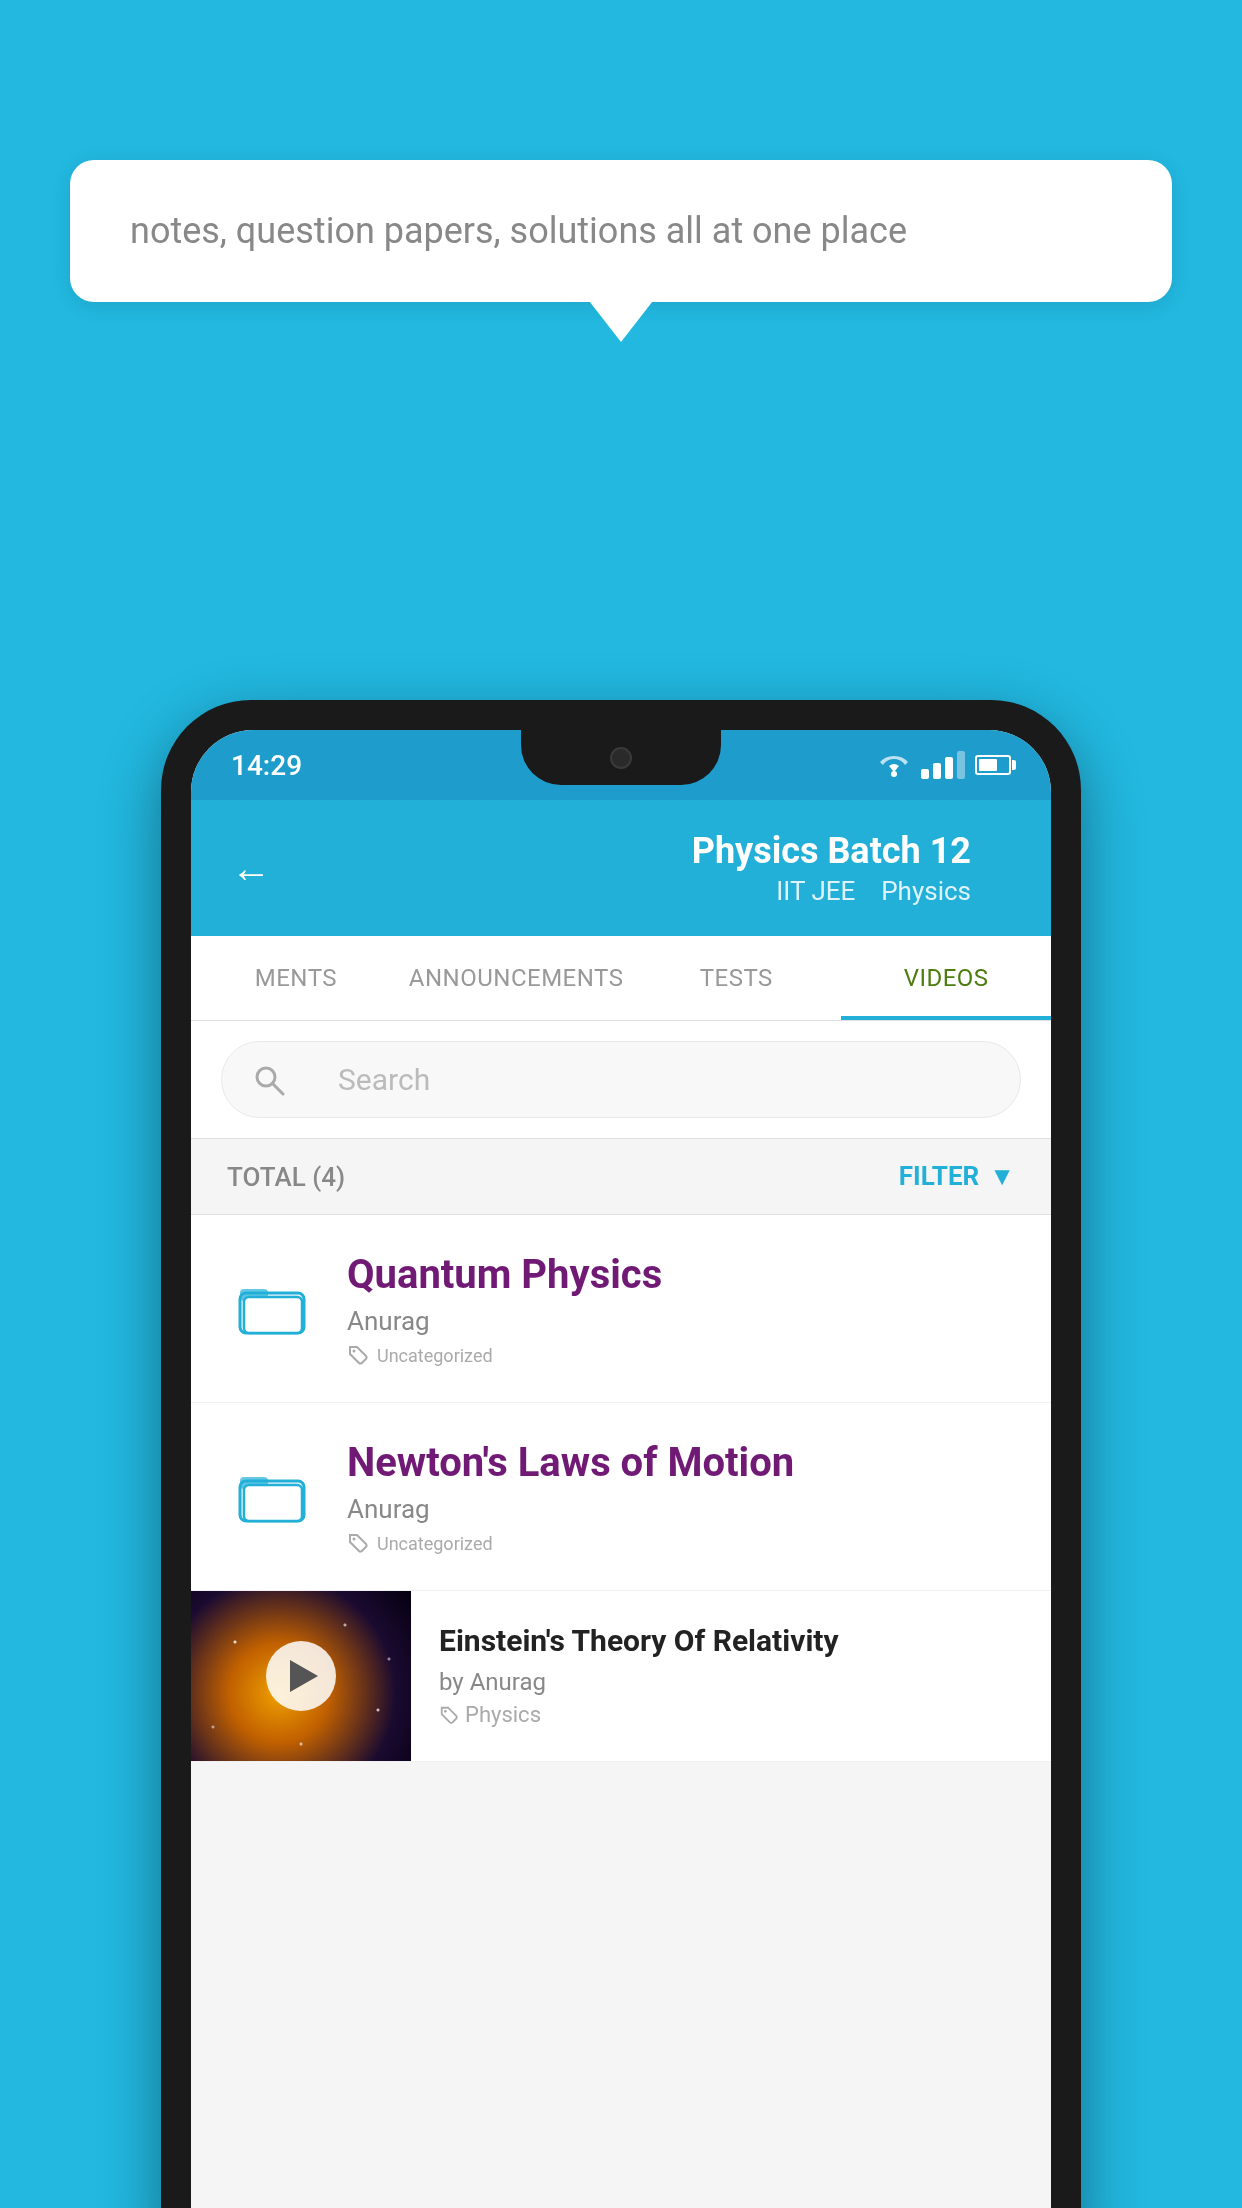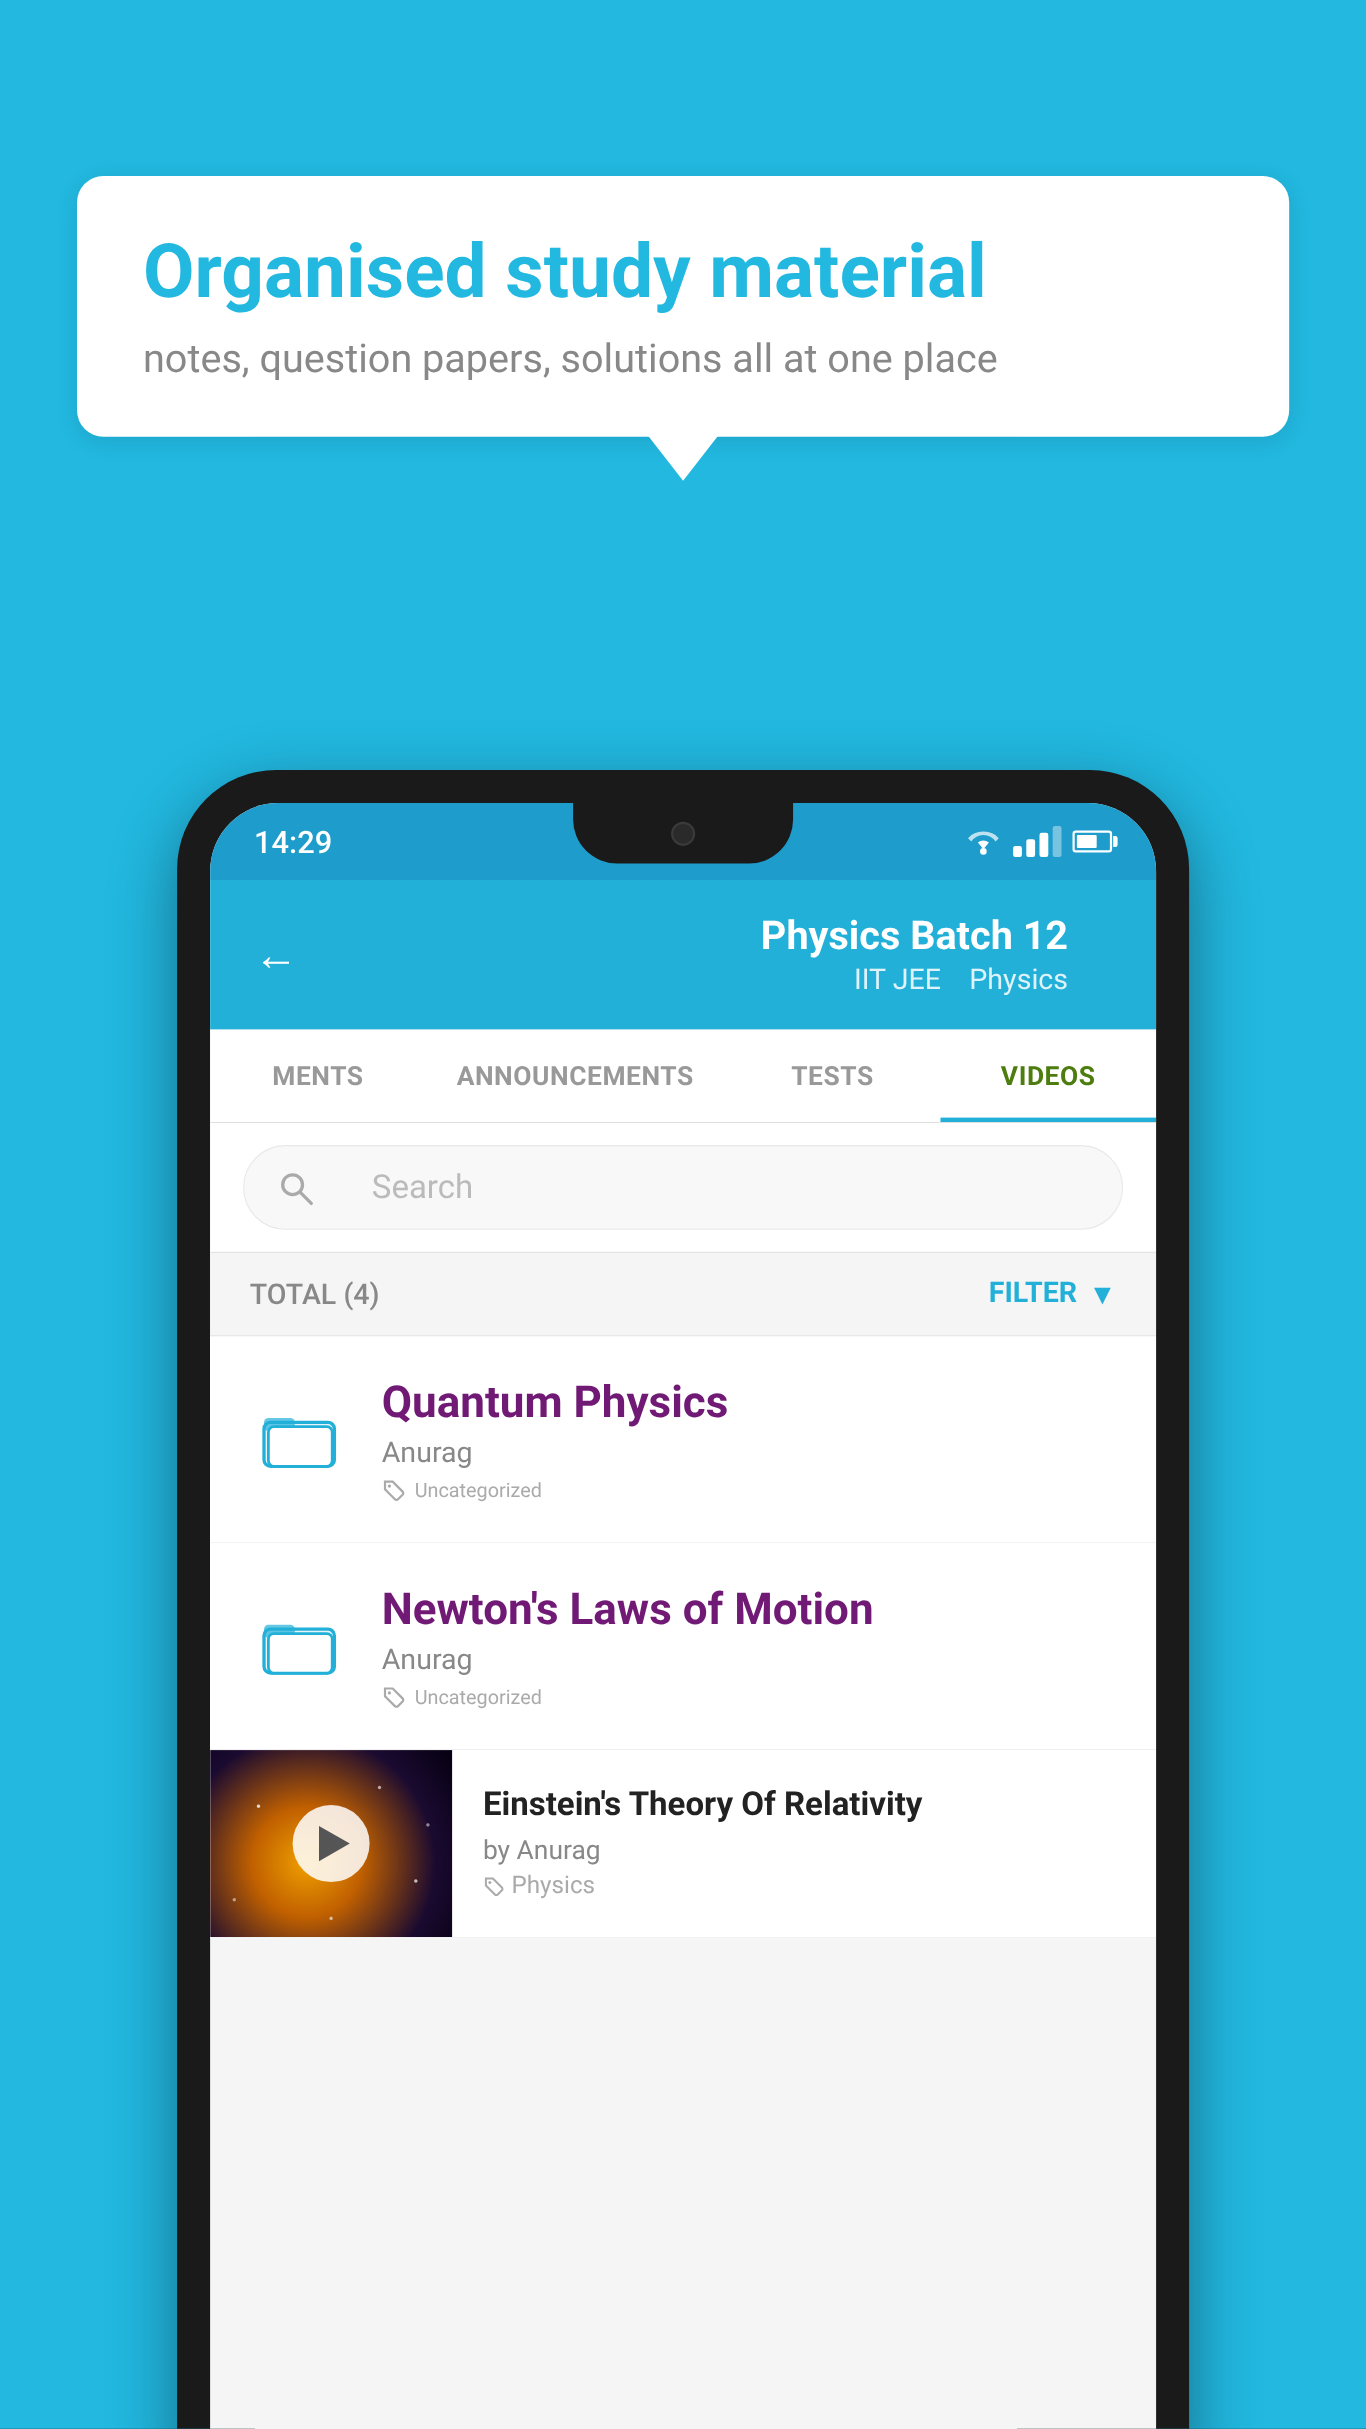--- a/index.html
+++ b/index.html
@@ -220,23 +220,23 @@
     .tabs-bar {
       background: white;
       display: flex;
       border-bottom: 1px solid #e0e0e0;
       overflow: hidden;
     }
 
     .tab-item {
       flex: 1;
       text-align: center;
-      padding: 28px 28px;
+      padding: 28px 8px;
       font-size: 24px;
-      font-weight: 700;
+      font-weight: 400;
       color: #999;
       letter-spacing: 0.5px;
       position: relative;
       cursor: pointer;
     }
 
     .tab-item.active {
       color: #4d7c0f;
     }
 
@@ -430,21 +430,20 @@
       gap: 6px;
       color: #aaa;
       font-size: 22px;
     }
   </style>
 </head>
 <body>
 
 <div class="speech-bubble-container">
   <div class="speech-bubble">
-    <div class="bubble-title">Organised study material</div>
     <div class="bubble-subtitle">notes, question papers, solutions all at one place</div>
   </div>
 </div>
 
 <div class="phone-wrapper">
   <div class="phone-outer">
 
     <div class="phone-screen">
 
       <div class="status-bar">

